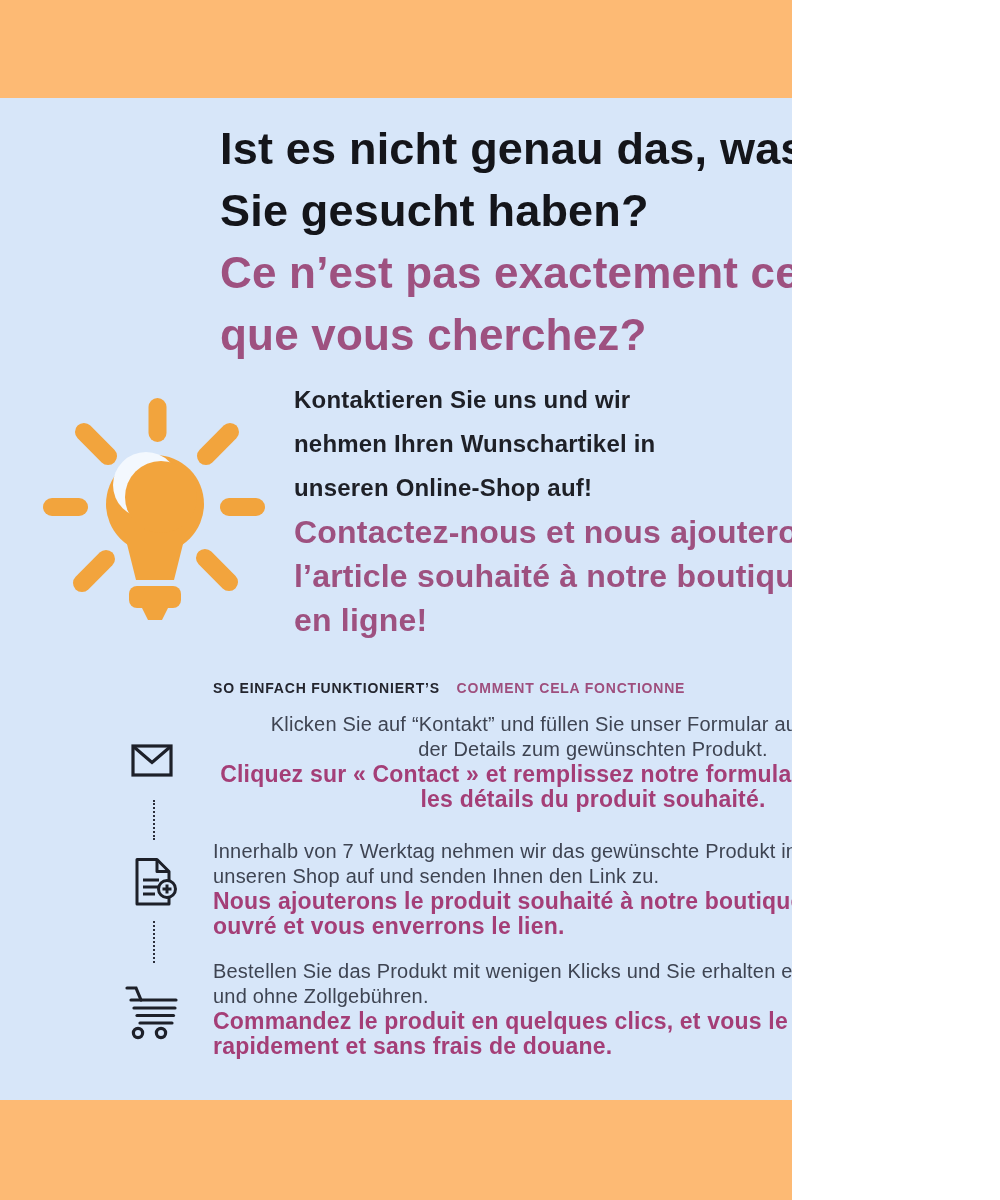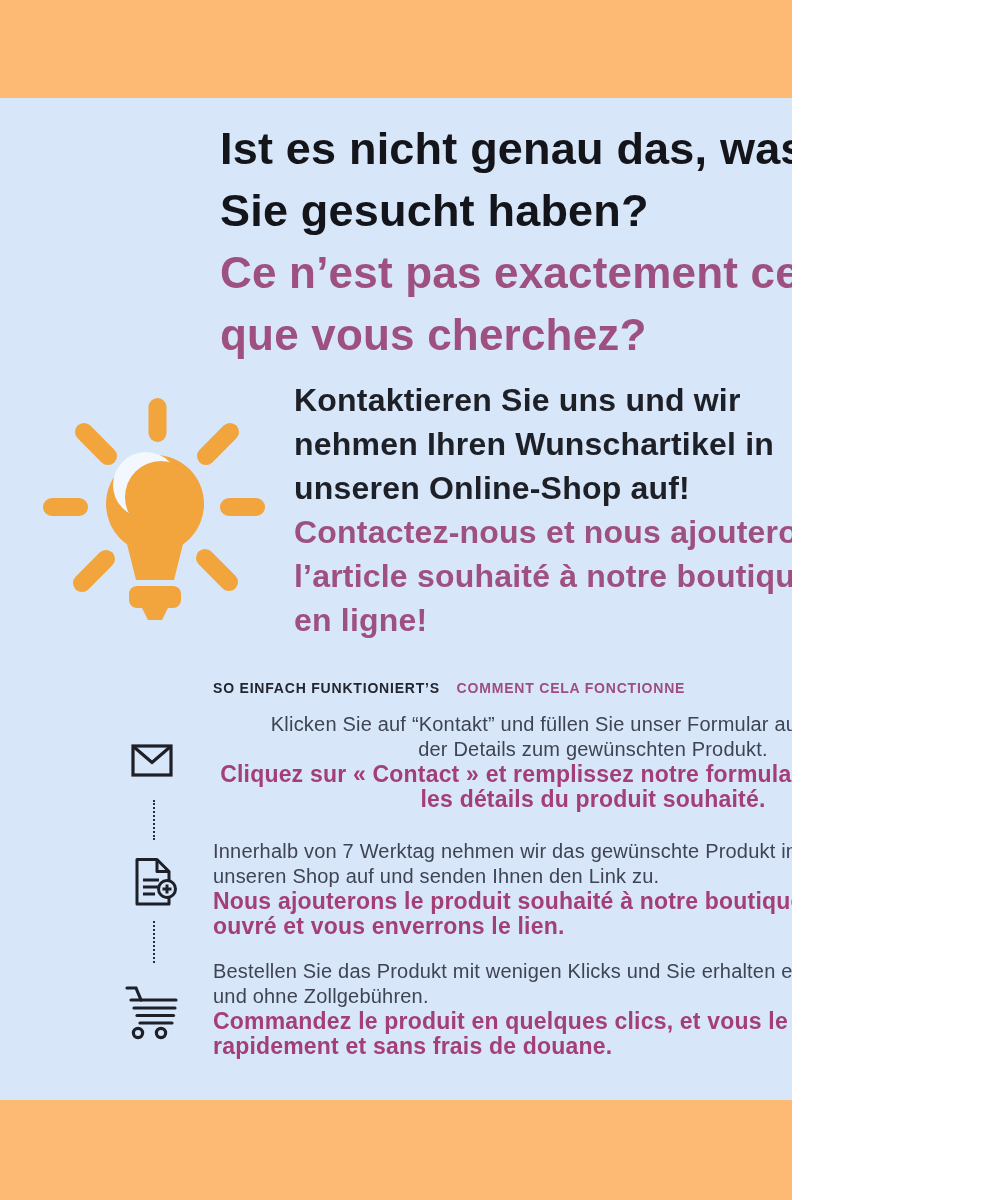--- a/index.html
+++ b/index.html
@@ -14,21 +14,21 @@
   }
   .pre { white-space:pre-line; }
 
   .headline { position:absolute; left:220px; top:118px; width:740px; line-height:62px; font-weight:700; letter-spacing:0.2px; }
   .headline-de { font-size:45px; color:#14151A; }
   .headline-fr { font-size:44px; color:#9E5180; }
 
   .bulb-svg { position:absolute; left:40px; top:394px; }
 
   .intro { position:absolute; left:294px; top:378px; width:600px; line-height:44px; font-weight:700; letter-spacing:0.2px; }
-  .intro-de { font-size:32px; color:#1E2027; }
+  .intro-de { font-size:24px; color:#1E2027; }
   .intro-fr { font-size:32px; color:#9E5180; }
 
   .how-line { position:absolute; left:213px; top:680px; font-size:14px; font-weight:700; letter-spacing:0.8px; white-space:nowrap; }
   .how-de { color:#23252E; }
   .how-fr { color:#9E4E7D; margin-left:12px; }
 
   .step-text { position:absolute; left:213px; width:760px; line-height:25px; letter-spacing:0.2px; }
   .step1 { top:712px;text-align:center; }
   .step2 { top:839px; }
   .step3 { top:959px; }

